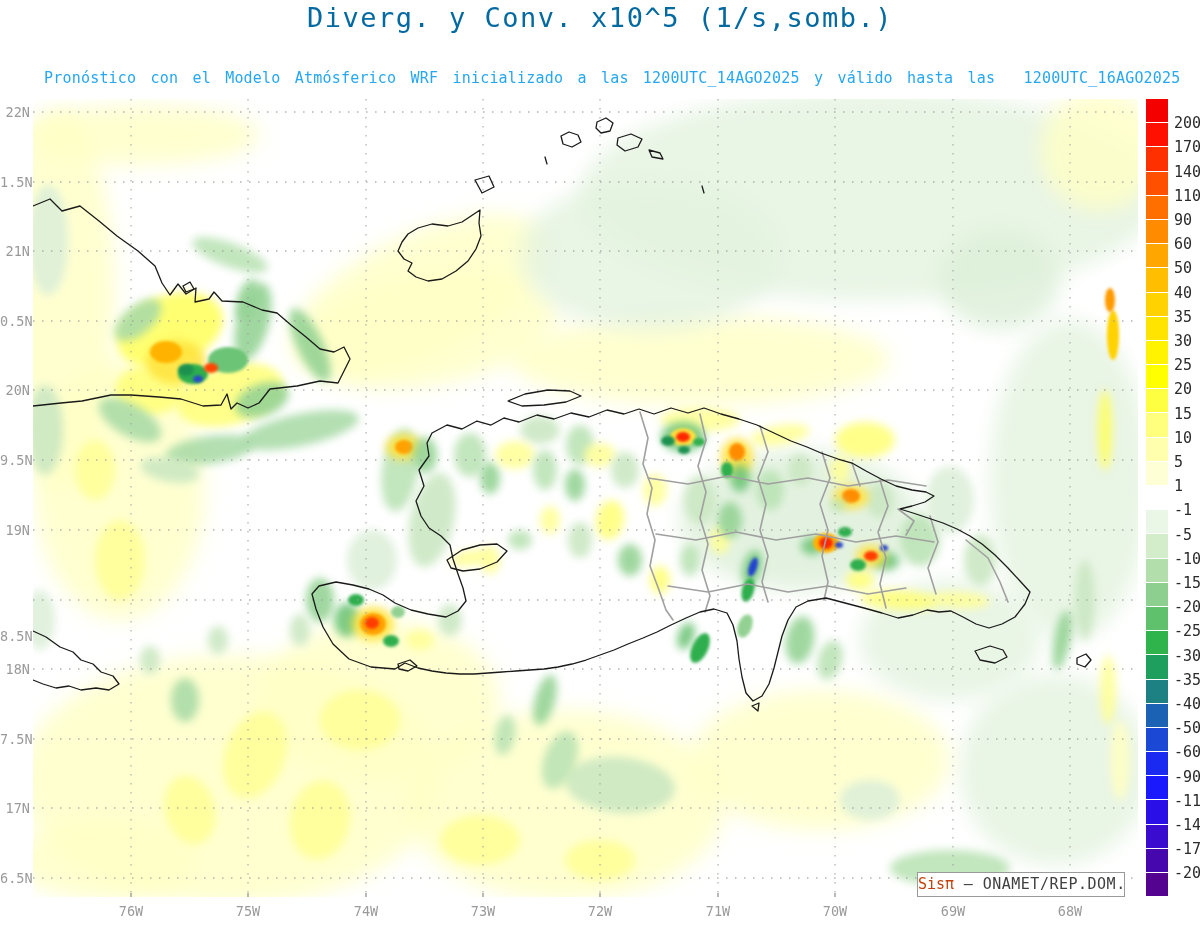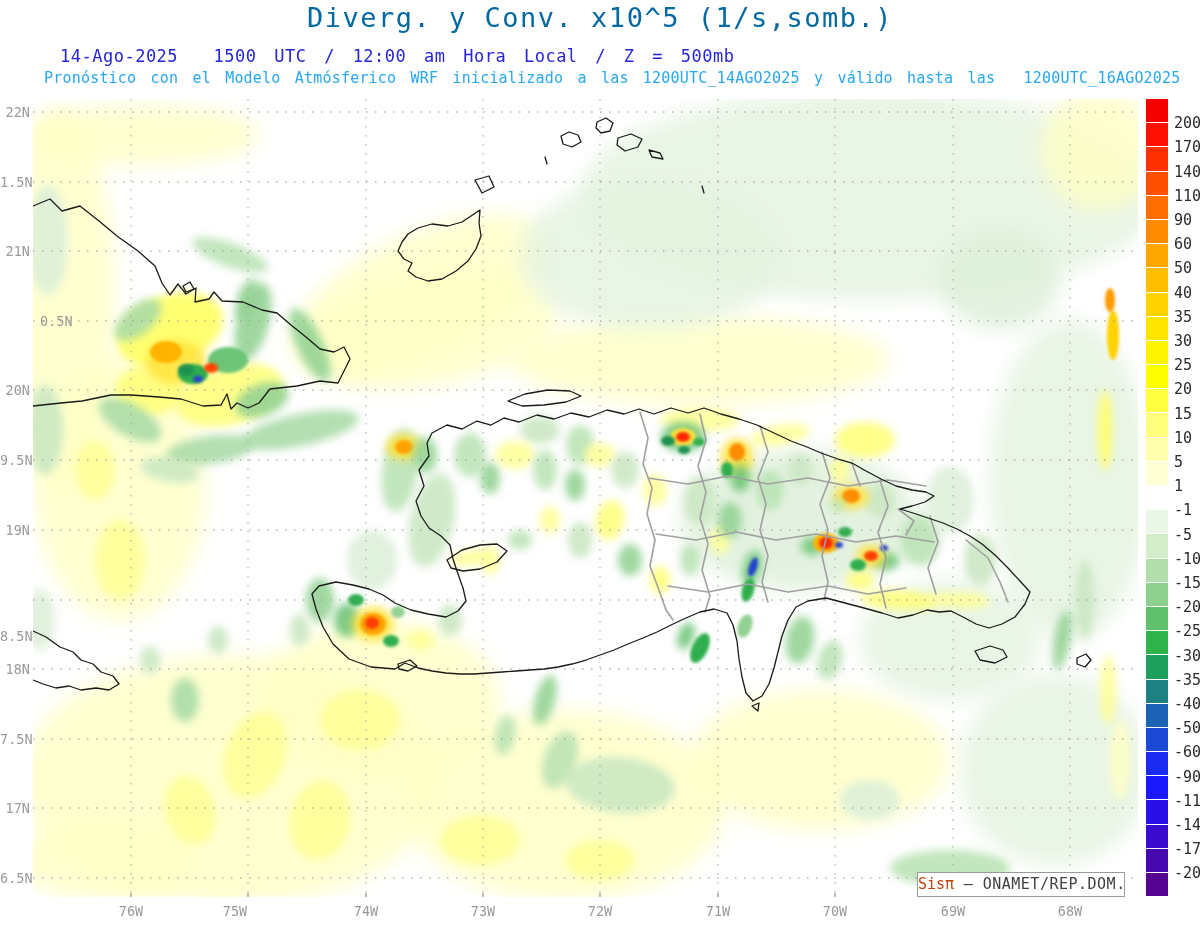--- a/index.html
+++ b/index.html
@@ -264,40 +264,39 @@
         <path d="M183,286 L190,282 194,289 186,292 Z" fill="none" stroke="#1a1a1a" stroke-width="1.3" stroke-linejoin="round" stroke-linecap="round"></path>
       </g>
   </svg>
 
   <div class="mask" id="mask-top"></div>
   <div class="mask" id="mask-left"></div>
   <div class="mask" id="mask-right"></div>
   <div class="mask" id="mask-bottom"></div>
 
   <h1 class="title">Diverg. y Conv. x10^5 (1/s,somb.)</h1>
-  <div class="sub1">14-Ago-2025  1500 UTC / 12:00 am Hora Local / Z = 500mb</div>
   <div class="sub2">Pronóstico con el Modelo Atmósferico WRF inicializado a las 1200UTC_14AGO2025 y válido hasta las  1200UTC_16AGO2025</div>
 
   <div id="lat-labels">
       <div class="lat-label" style="top: 104px;">22N</div>
       <div class="lat-label" style="top: 174px;">1.5N</div>
       <div class="lat-label" style="top: 243px;">21N</div>
-      <div class="lat-label" style="top: 313px; margin-left: 40px;">0.5N</div>
+      <div class="lat-label" style="top: 313px;">0.5N</div>
       <div class="lat-label" style="top: 382px;">20N</div>
       <div class="lat-label" style="top: 452px;">9.5N</div>
       <div class="lat-label" style="top: 522px;">19N</div>
       <div class="lat-label" style="top: 592px; margin-top: 36px;">8.5N</div>
       <div class="lat-label" style="top: 661px;">18N</div>
       <div class="lat-label" style="top: 731px;">7.5N</div>
       <div class="lat-label" style="top: 800px;">17N</div>
       <div class="lat-label" style="top: 870px;">6.5N</div>
     </div>
   <div id="lon-labels">
       <div class="lon-label" style="left: 111px;">76W</div>
-      <div class="lon-label" style="left: 215px;">75W</div>
+      <div class="lon-label" style="left: 228px;">75W</div>
       <div class="lon-label" style="left: 346px;">74W</div>
       <div class="lon-label" style="left: 463px;">73W</div>
       <div class="lon-label" style="left: 580px;">72W</div>
       <div class="lon-label" style="left: 698px;">71W</div>
       <div class="lon-label" style="left: 815px;">70W</div>
       <div class="lon-label" style="left: 933px;">69W</div>
       <div class="lon-label" style="left: 1050px;">68W</div>
     </div>
   <div id="colorbar">
       <div class="cbar-cell" style="background: rgb(245, 0, 0);"></div>

